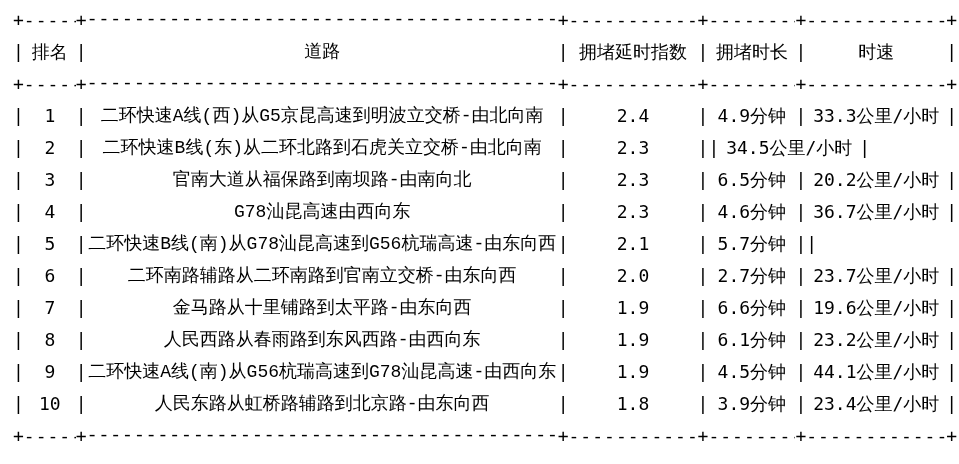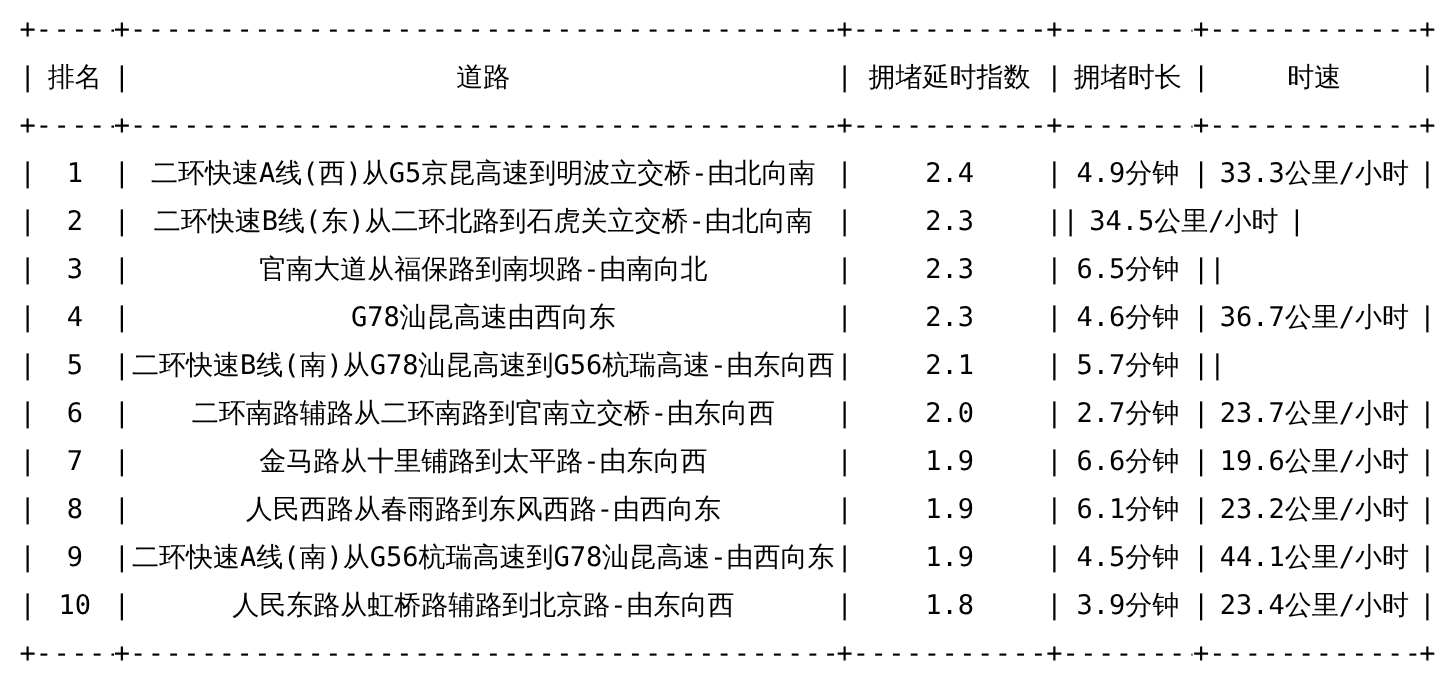--- a/index.html
+++ b/index.html
@@ -31,21 +31,21 @@
     text-align: center;
     overflow: visible;
   }
   .cell {
     text-align: center;
     white-space: nowrap;
     overflow: hidden;
     flex-shrink: 0;
   }
   .c1 { flex-basis: 52px; }
-  .c2 { flex-basis: 471px; }
+  .c2 { flex-basis: 471px; font-family: Liberation Mono, monospace; }
   .c3 { flex-basis: 129px; }
   .c4 { flex-basis: 87px; }
   .c5 { flex-basis: 140px; text-align: center; }
   .plus::after { content: "+"; }
   .bar::after  { content: "|"; }
   .dash::after {
     content: "--------------------------------------------------------------------------------------------------------------------------------";
     letter-spacing: 1px;
   }
 </style>
@@ -127,20 +127,21 @@
     <div class="line">
       <span class="sep bar"></span>
       <span class="cell c1">3</span>
       <span class="sep bar"></span>
       <span class="cell c2">官南大道从福保路到南坝路-由南向北</span>
       <span class="sep bar"></span>
       <span class="cell c3">2.3</span>
       <span class="sep bar"></span>
       <span class="cell c4">6.5分钟</span>
       <span class="sep bar"></span>
+      <span class="cell c5">20.2公里/小时</span>
       <span class="sep bar"></span>
     </div>
 
     <div class="line">
       <span class="sep bar"></span>
       <span class="cell c1">4</span>
       <span class="sep bar"></span>
       <span class="cell c2">G78汕昆高速由西向东</span>
       <span class="sep bar"></span>
       <span class="cell c3">2.3</span>

